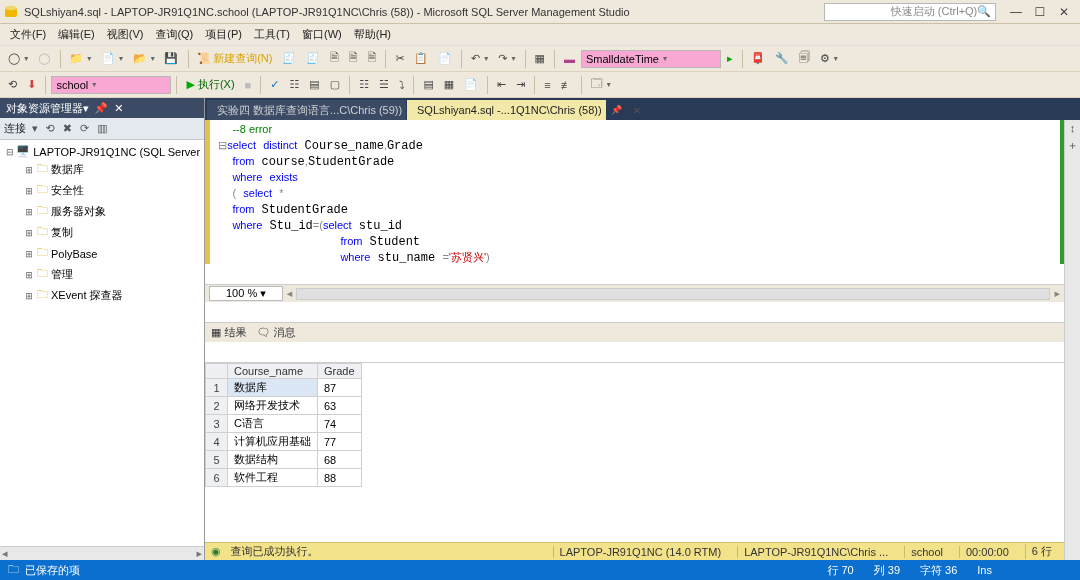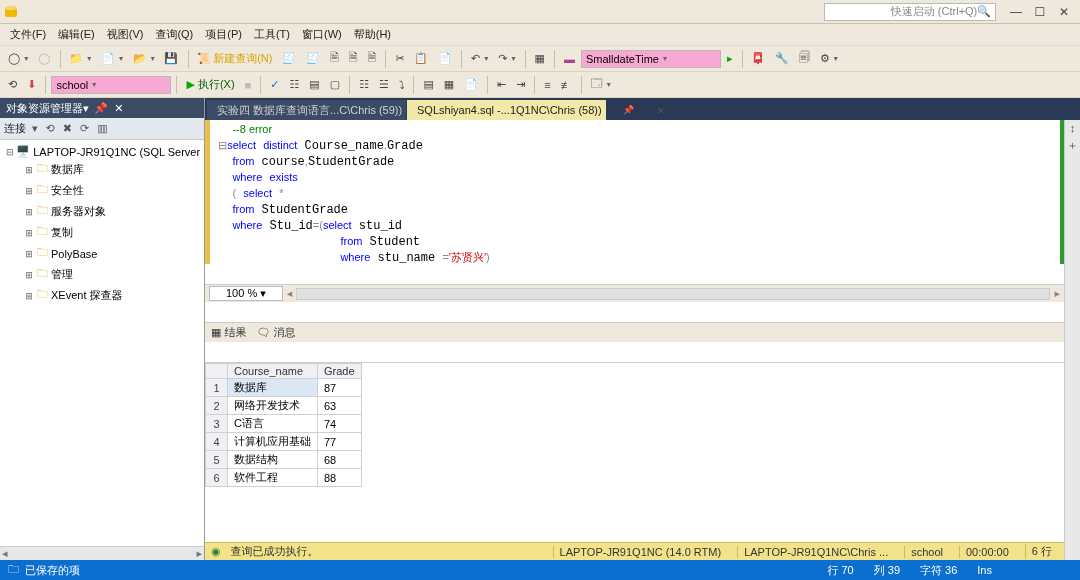--- a/index.html
+++ b/index.html
@@ -37,21 +37,21 @@
   .oe-tool .mini { padding:0 2px; color:#555; cursor:pointer; }
   .oe-tree { flex:1; overflow:auto; padding:4px 2px; background:#fff; }
   .tree-row { display:flex; align-items:center; gap:3px; padding:1px 0 1px 4px; white-space:nowrap; cursor:pointer;}
   .tree-row .tw { width:10px; text-align:center; color:#666; font-size:9px;}
   .tree-row .folder { color:#d9a400; }
   .tree-row.child { padding-left:22px; }
   .oe-scroll { height:14px; background:#e8e8e8; border-top:1px solid #ccc; display:flex; justify-content:space-between; padding:0 2px; font-size:9px; color:#777;}
   
   .editor-area { flex:1; display:flex; flex-direction:column; min-width:0; background:#293a56;}
   .tabs { height:22px; display:flex; align-items:flex-end; background:#293a56; padding-left:2px; gap:0;}
-  .tab { height:20px; padding:2px 10px; background:#3b4b66; color:#d0d0d0; border-right:1px solid #293a56; display:flex; align-items:center; gap:22px; cursor:pointer; max-width:200px; white-space:nowrap;}
+  .tab { height:20px; padding:2px 10px; background:#3b4b66; color:#d0d0d0; border-right:1px solid #293a56; display:flex; align-items:center; gap:10px; cursor:pointer; max-width:200px; white-space:nowrap;}
   .tab.active { background:#f2e9a8; color:#222; }
   .tab .x { color:#888; font-size:10px;}
   .tab.active .x { color:#555;}
   .tab .pin { color:#888; font-size:9px;}
   .editor-body { flex:1; display:flex; min-height:0;}
   .code-wrap { flex:1; display:flex; flex-direction:column; min-width:0; background:#fff;gap:20px;}
   .code { flex:1; overflow:auto; background:#fff; display:flex; position:relative;}
   .code .bar-yellow { width:5px; background:#e6c24d; }
   .code .bar-green { position:absolute; right:0; top:0; bottom:0; width:4px; background:#2e9b2e;}
   .code pre { padding:2px 8px; font-family:Consolas,"Courier New",monospace; font-size:12px; line-height:15px; white-space:pre; color:#000;}
@@ -87,20 +87,21 @@
 </head>
 <body>
 
 <div class="titlebar">
   <span class="logo">
     <svg width="14" height="14">
         <rect x="1" y="3" width="12" height="9" rx="2" fill="#f2b705"></rect>
         <ellipse cx="7" cy="3" rx="6" ry="2.2" fill="#f2d66b"></ellipse>
       </svg>
   </span>
+  <span class="title">SQLshiyan4.sql - LAPTOP-JR91Q1NC.school (LAPTOP-JR91Q1NC\Chris (58)) - Microsoft SQL Server Management Studio</span>
   <span class="spacer"></span>
   <div class="quick">
     <span>快速启动 (Ctrl+Q)</span>
     <span class="mag">🔍</span>
   </div>
   <span class="winbtn">—</span>
   <span class="winbtn">☐</span>
   <span class="winbtn">✕</span>
 </div>
 

